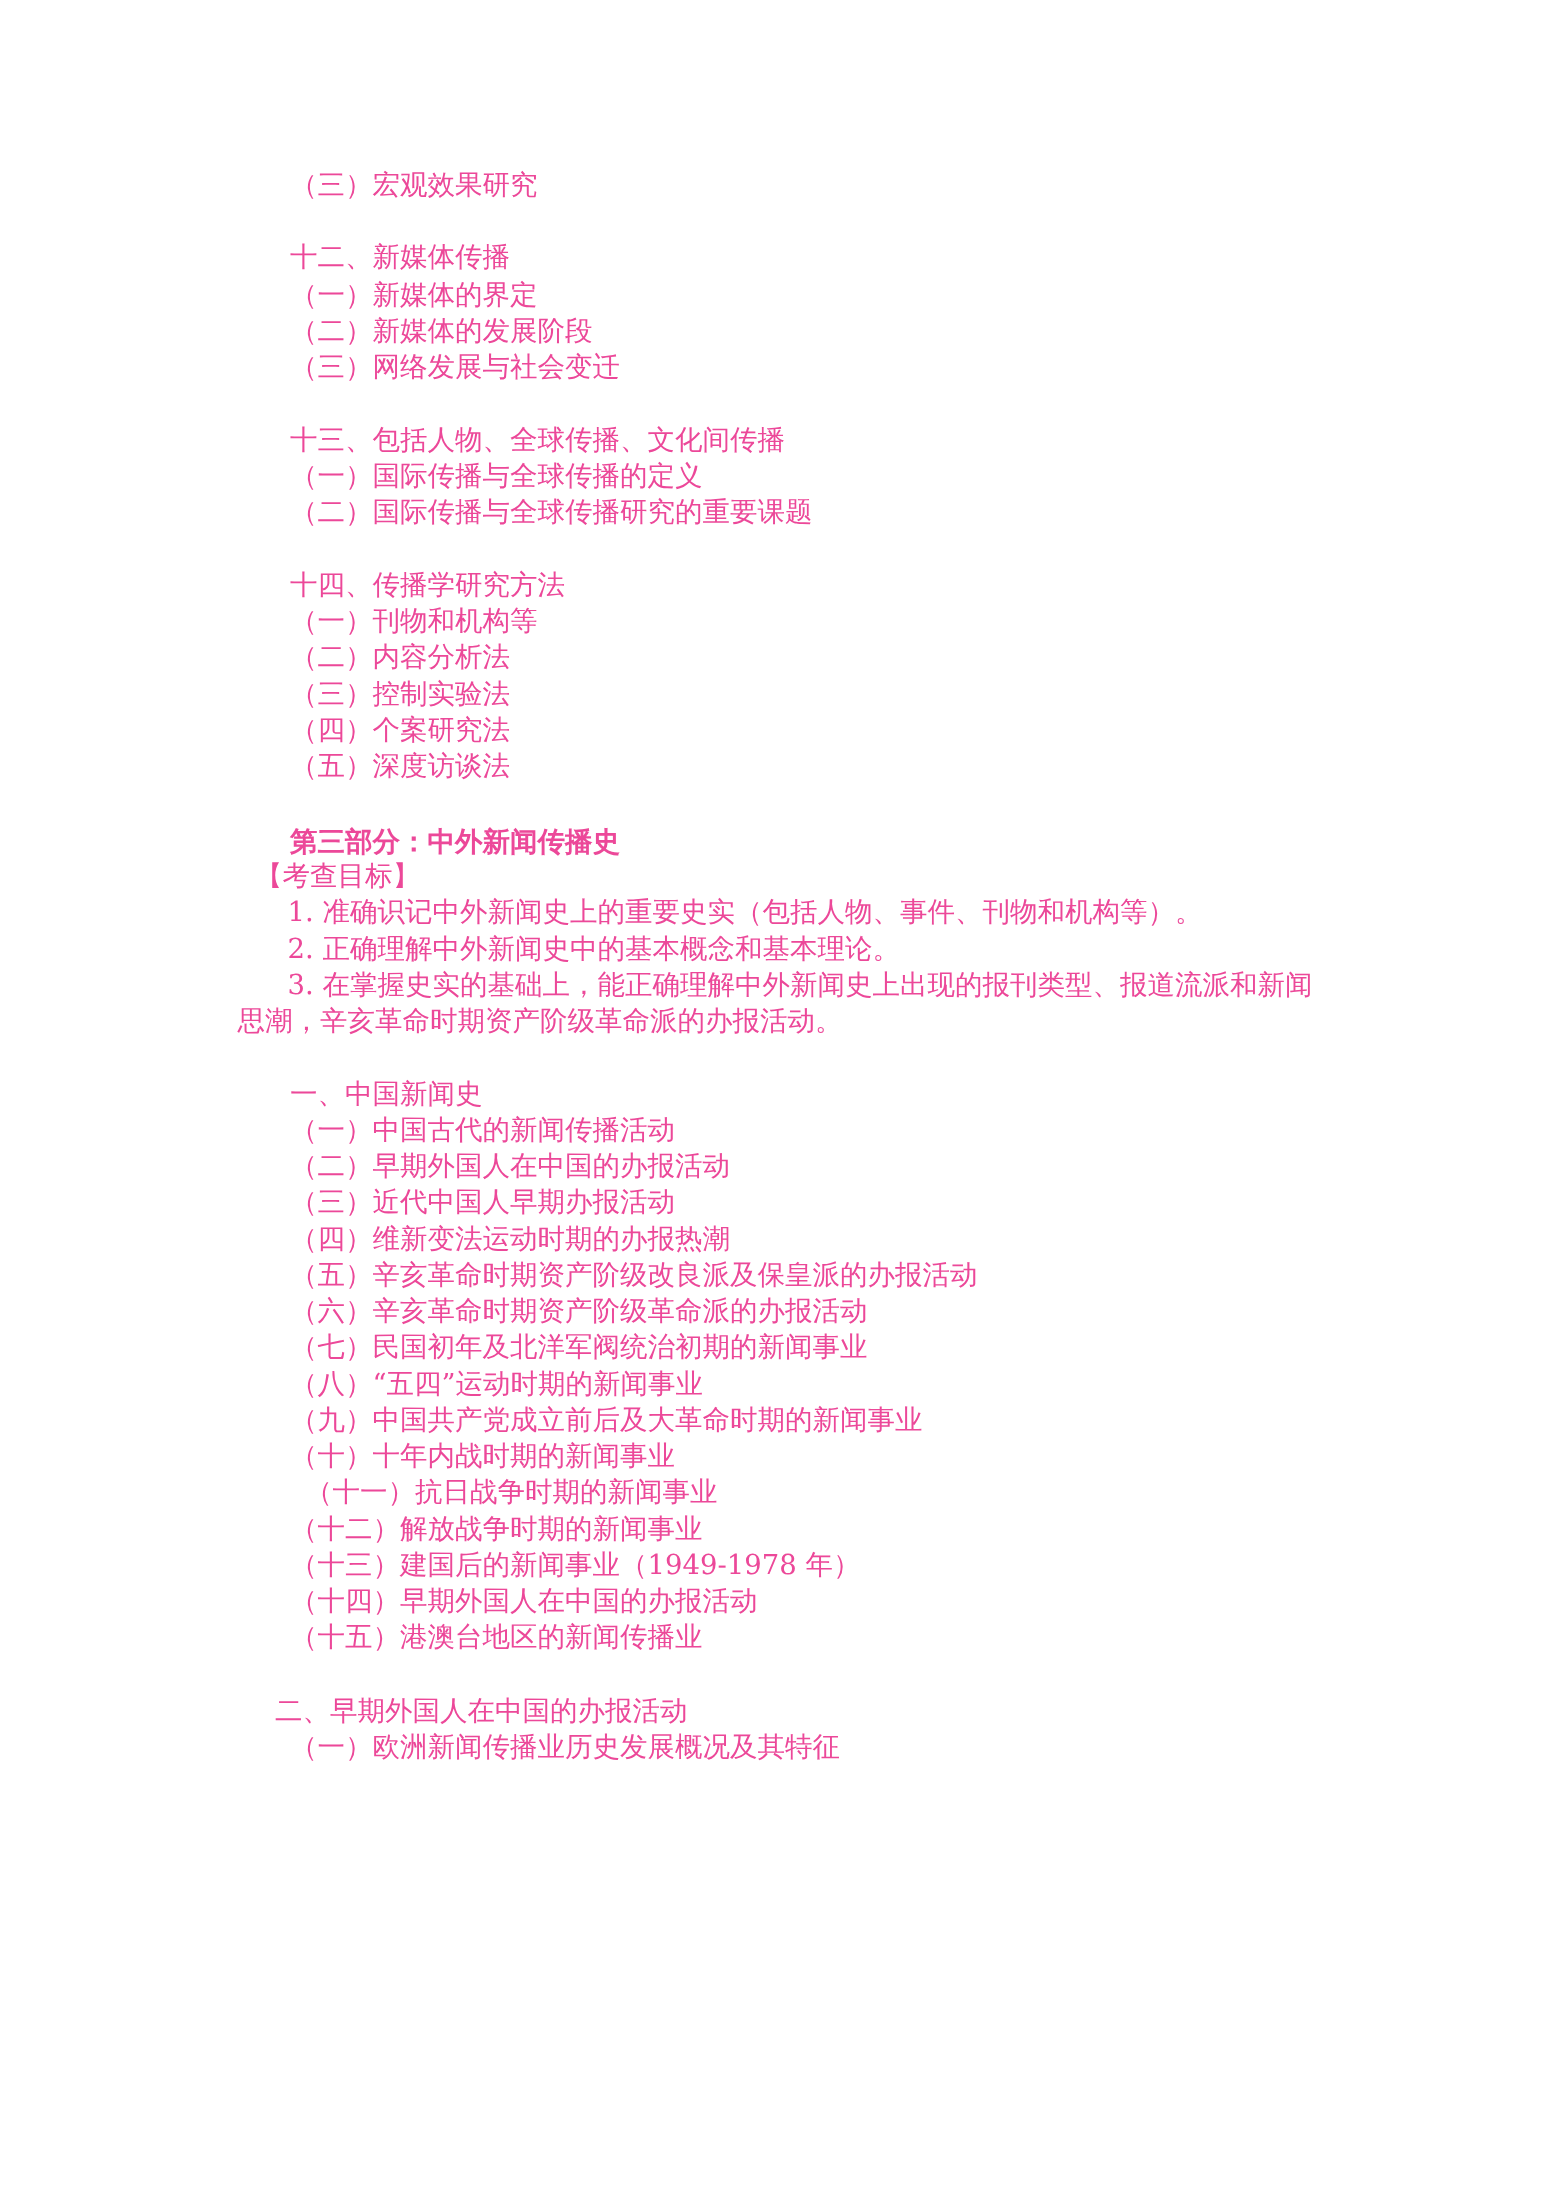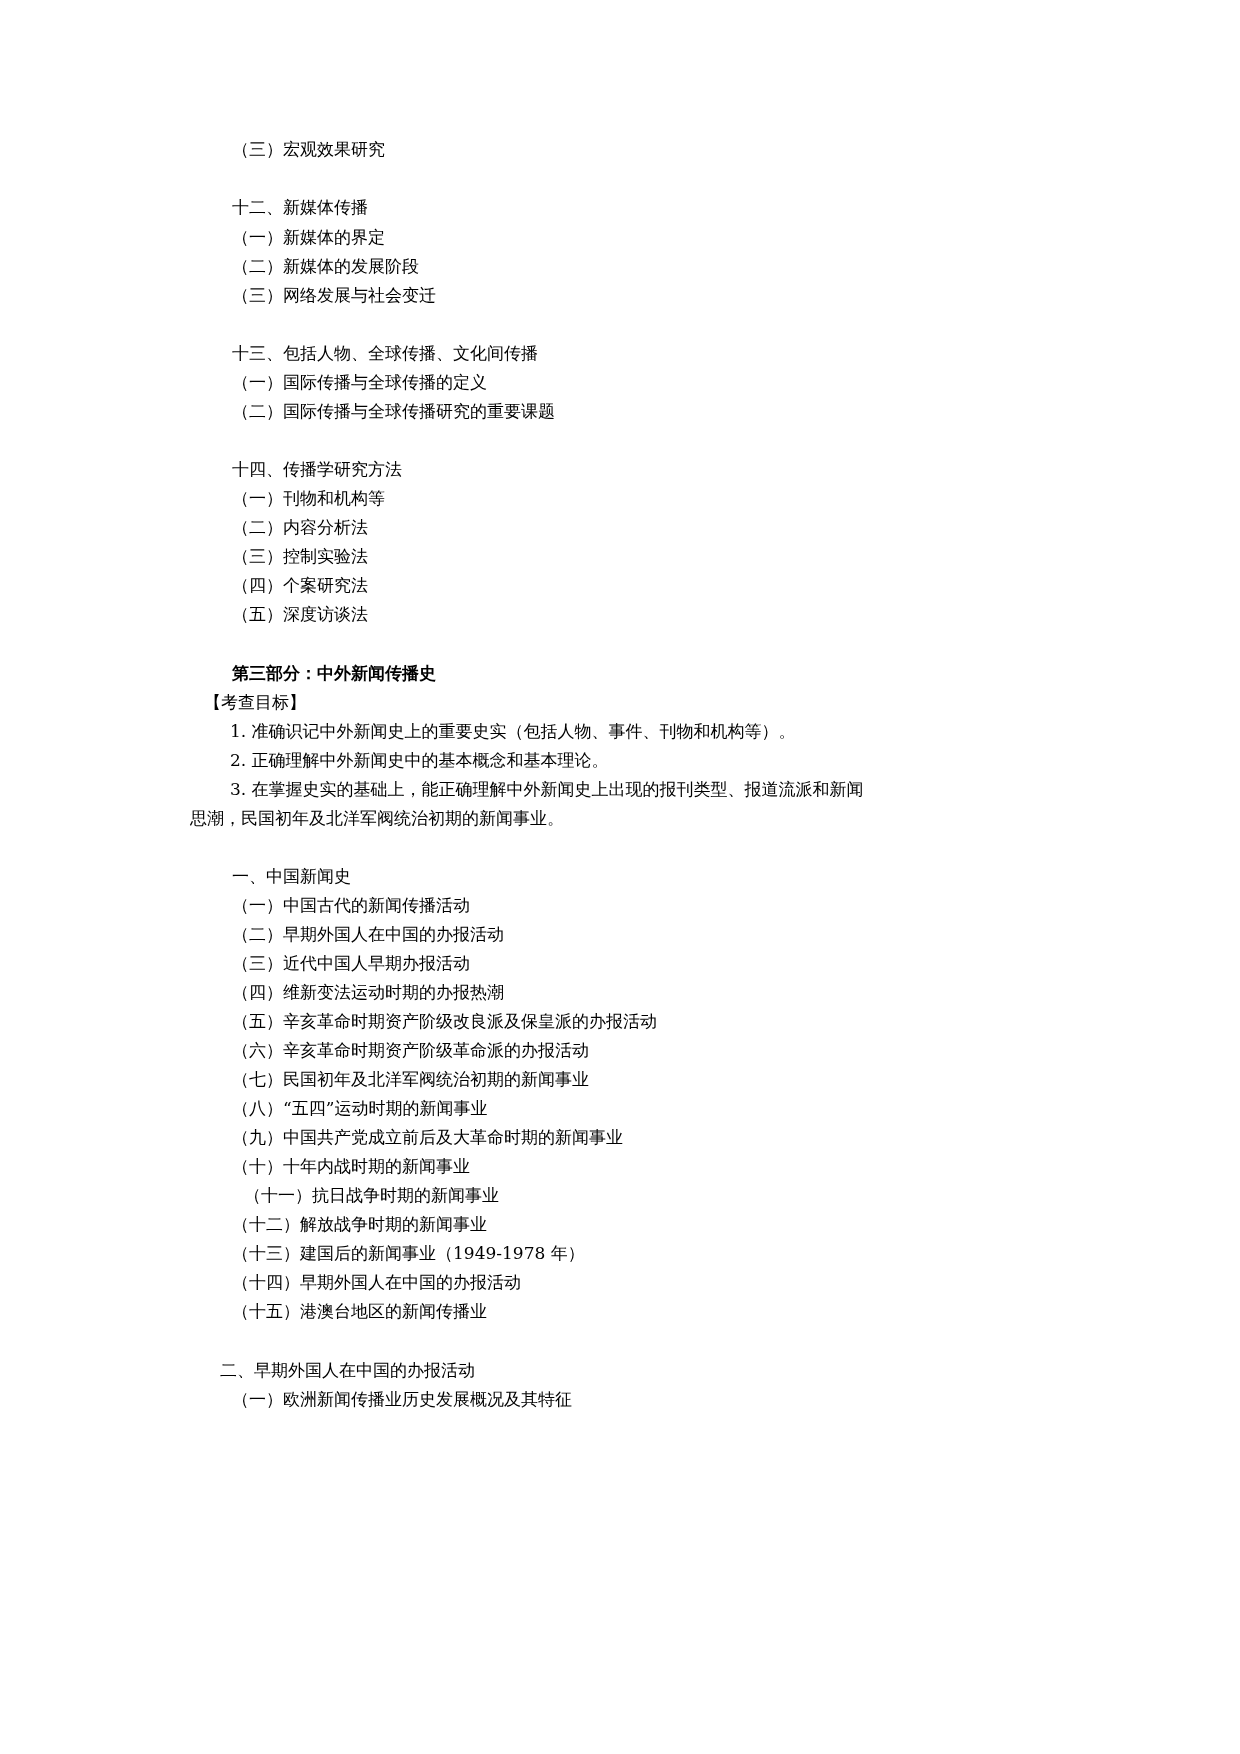--- a/index.html
+++ b/index.html
@@ -1,18 +1,18 @@
 <!DOCTYPE html>
 <html><head>
 <meta charset="utf-8">
 <style>
   html, body { margin: 0; padding: 0; background: #ffffff; }
   body { width: 1240px; height: 1754px; position: relative; overflow: hidden;
          font-family: "DejaVu Serif", "Liberation Serif", serif; color: #000; }
-  .line { position: absolute; font-size: 17px; line-height: 24px; white-space: nowrap; color: #000000; }
+  .line { position: absolute; font-size: 22px; line-height: 24px; white-space: nowrap; color: #ec4899; }
   .bold { font-weight: bold; font-family: Liberation Serif, serif; text-align: right; }
 </style>
 </head>
 <body>
 
 <div>
   <div class="line" style="left:232px;top:137px">（三）宏观效果研究</div>
 
   <div class="line" style="left:232px;top:195px">十二、新媒体传播</div>
   <div class="line" style="left:232px;top:225px">（一）新媒体的界定</div>
@@ -28,21 +28,21 @@
   <div class="line" style="left:232px;top:515px">（二）内容分析法</div>
   <div class="line" style="left:232px;top:544px">（三）控制实验法</div>
   <div class="line" style="left:232px;top:573px">（四）个案研究法</div>
   <div class="line" style="left:232px;top:602px">（五）深度访谈法</div>
 
   <div class="line bold" style="left:232px;top:662px">第三部分：中外新闻传播史</div>
   <div class="line" style="left:204px;top:690px">【考查目标】</div>
   <div class="line" style="left:230px;top:719px">1. 准确识记中外新闻史上的重要史实（包括人物、事件、刊物和机构等）。</div>
   <div class="line" style="left:230px;top:748px">2. 正确理解中外新闻史中的基本概念和基本理论。</div>
   <div class="line" style="left:230px;top:777px">3. 在掌握史实的基础上，能正确理解中外新闻史上出现的报刊类型、报道流派和新闻</div>
-  <div class="line" style="left:190px;top:806px">思潮，民国初年及北洋军阀统治初期的新闻事业。</div>
+  <div class="line" style="left:190px;top:806px">思潮，辛亥革命时期资产阶级革命派的办报活动。</div>
 
   <div class="line" style="left:232px;top:864px">一、中国新闻史</div>
   <div class="line" style="left:232px;top:893px">（一）中国古代的新闻传播活动</div>
   <div class="line" style="left:232px;top:922px">（二）早期外国人在中国的办报活动</div>
   <div class="line" style="left:232px;top:951px">（三）近代中国人早期办报活动</div>
   <div class="line" style="left:232px;top:980px">（四）维新变法运动时期的办报热潮</div>
   <div class="line" style="left:232px;top:1009px">（五）辛亥革命时期资产阶级改良派及保皇派的办报活动</div>
   <div class="line" style="left:232px;top:1038px">（六）辛亥革命时期资产阶级革命派的办报活动</div>
   <div class="line" style="left:232px;top:1067px">（七）民国初年及北洋军阀统治初期的新闻事业</div>
   <div class="line" style="left:232px;top:1096px">（八）“五四”运动时期的新闻事业</div>

